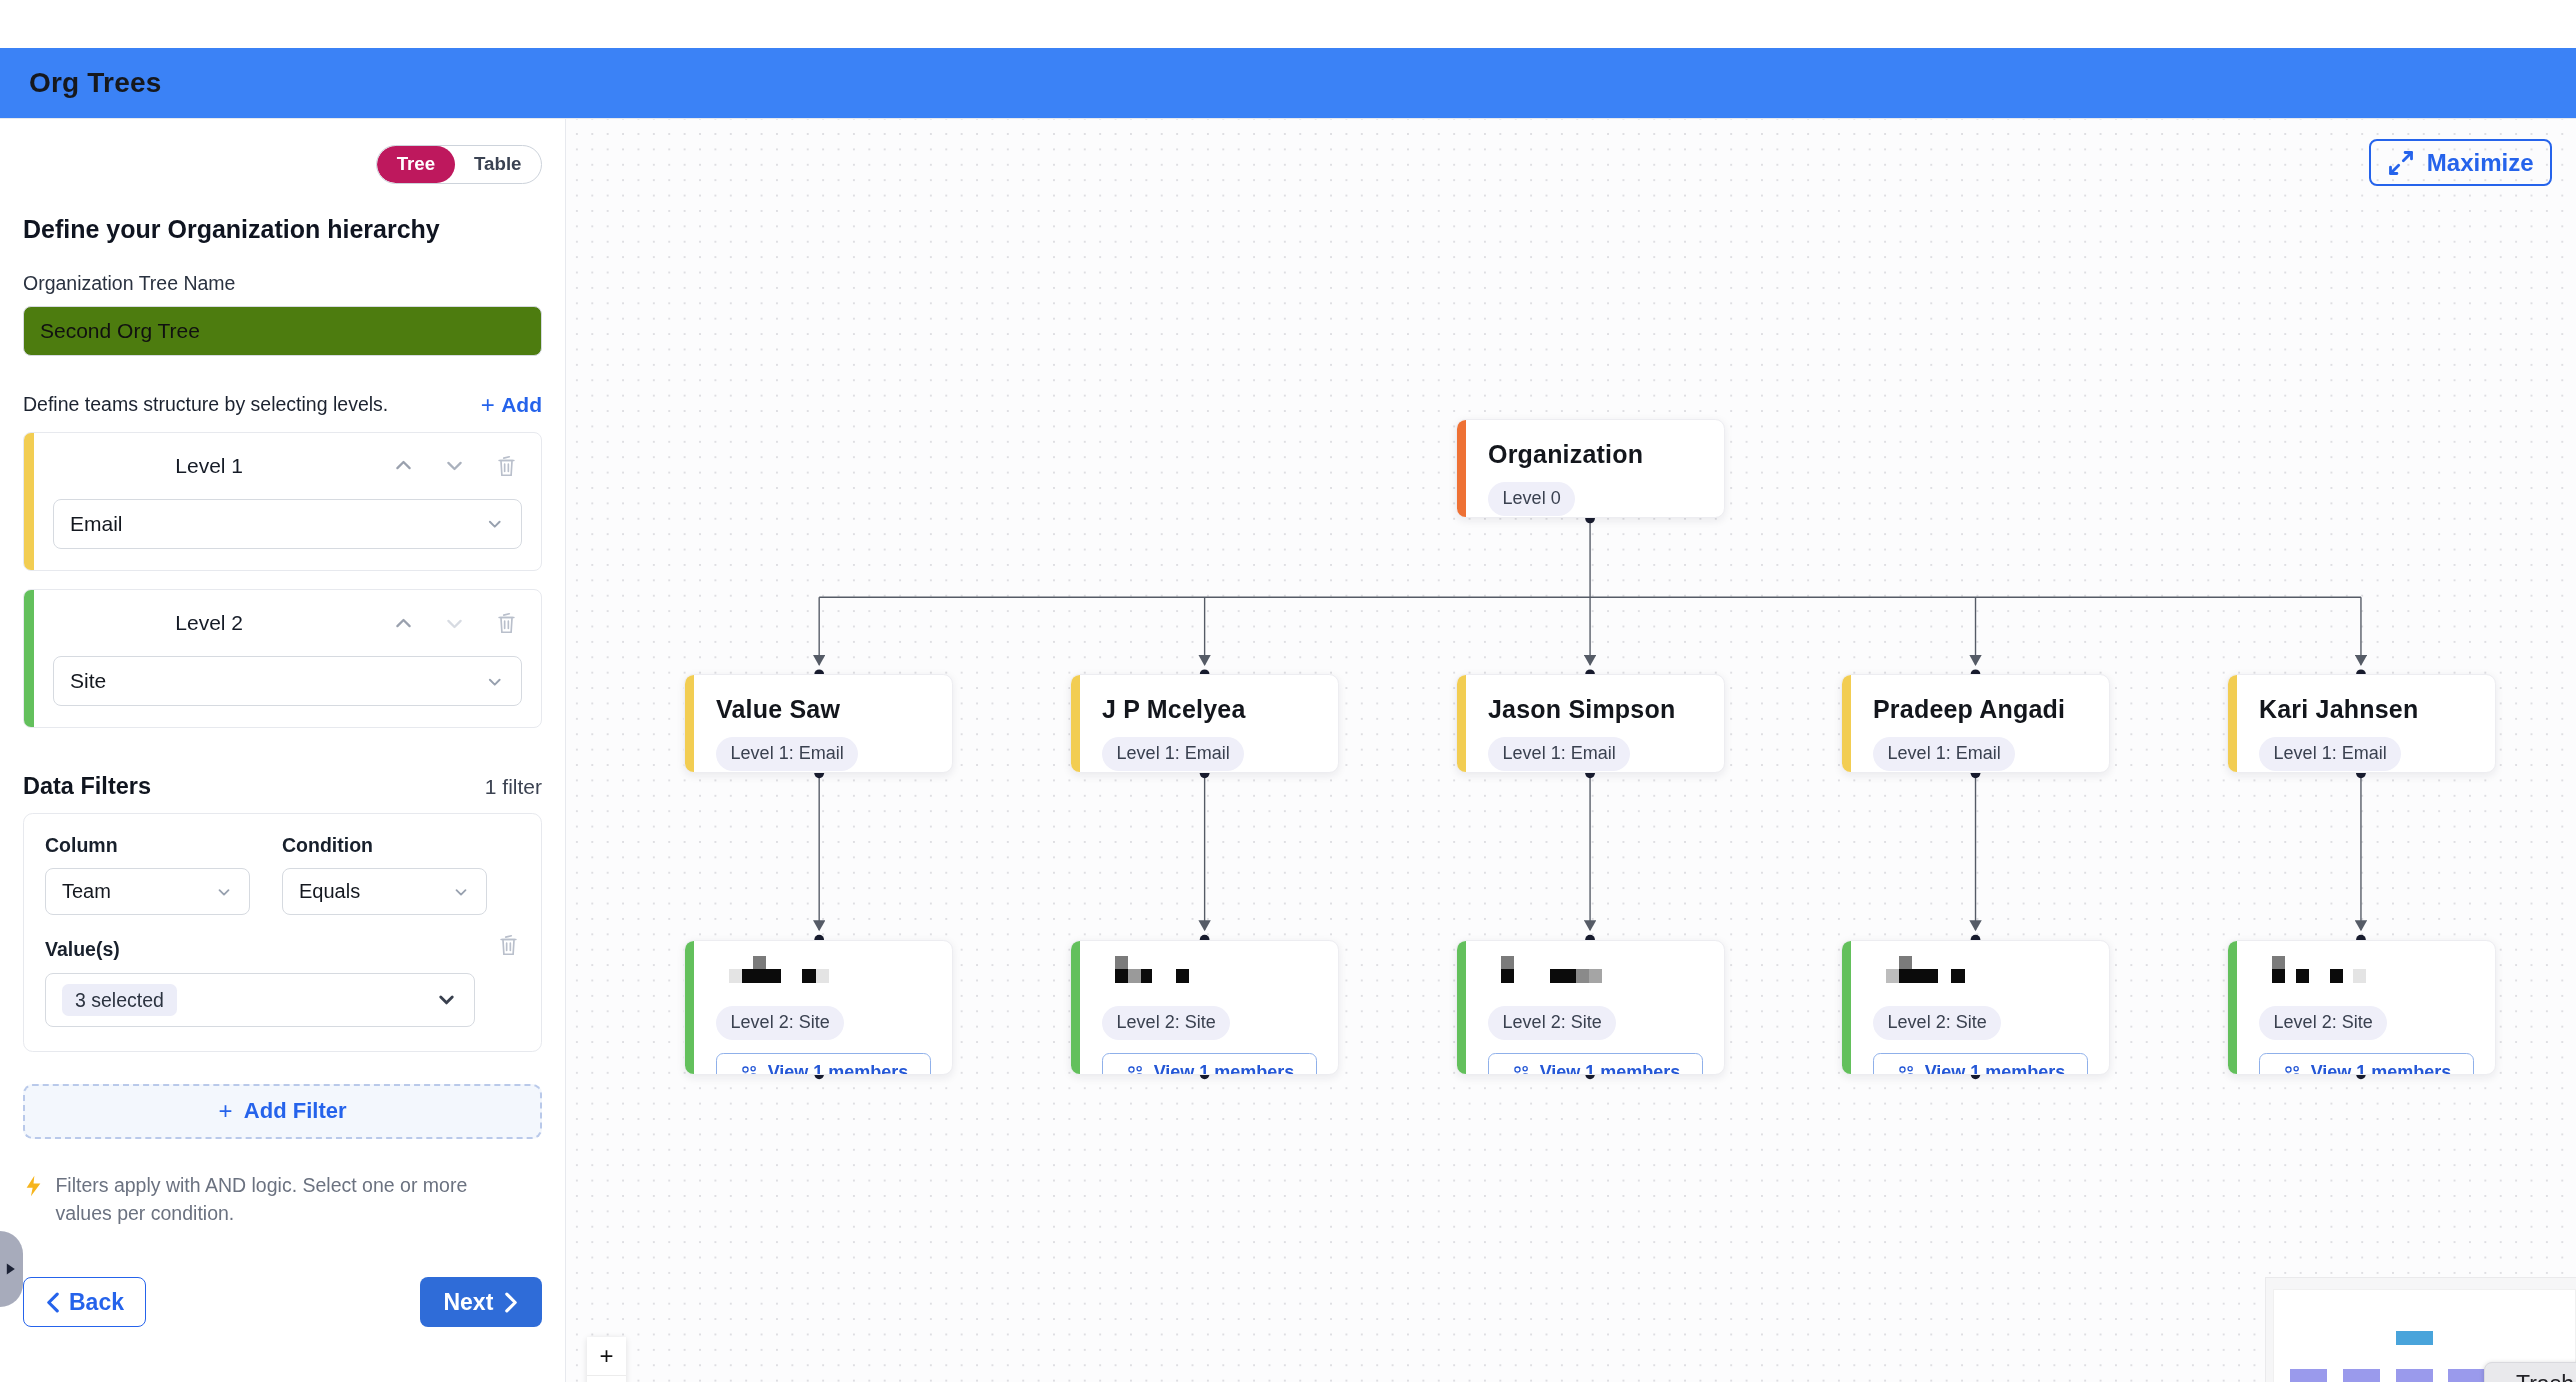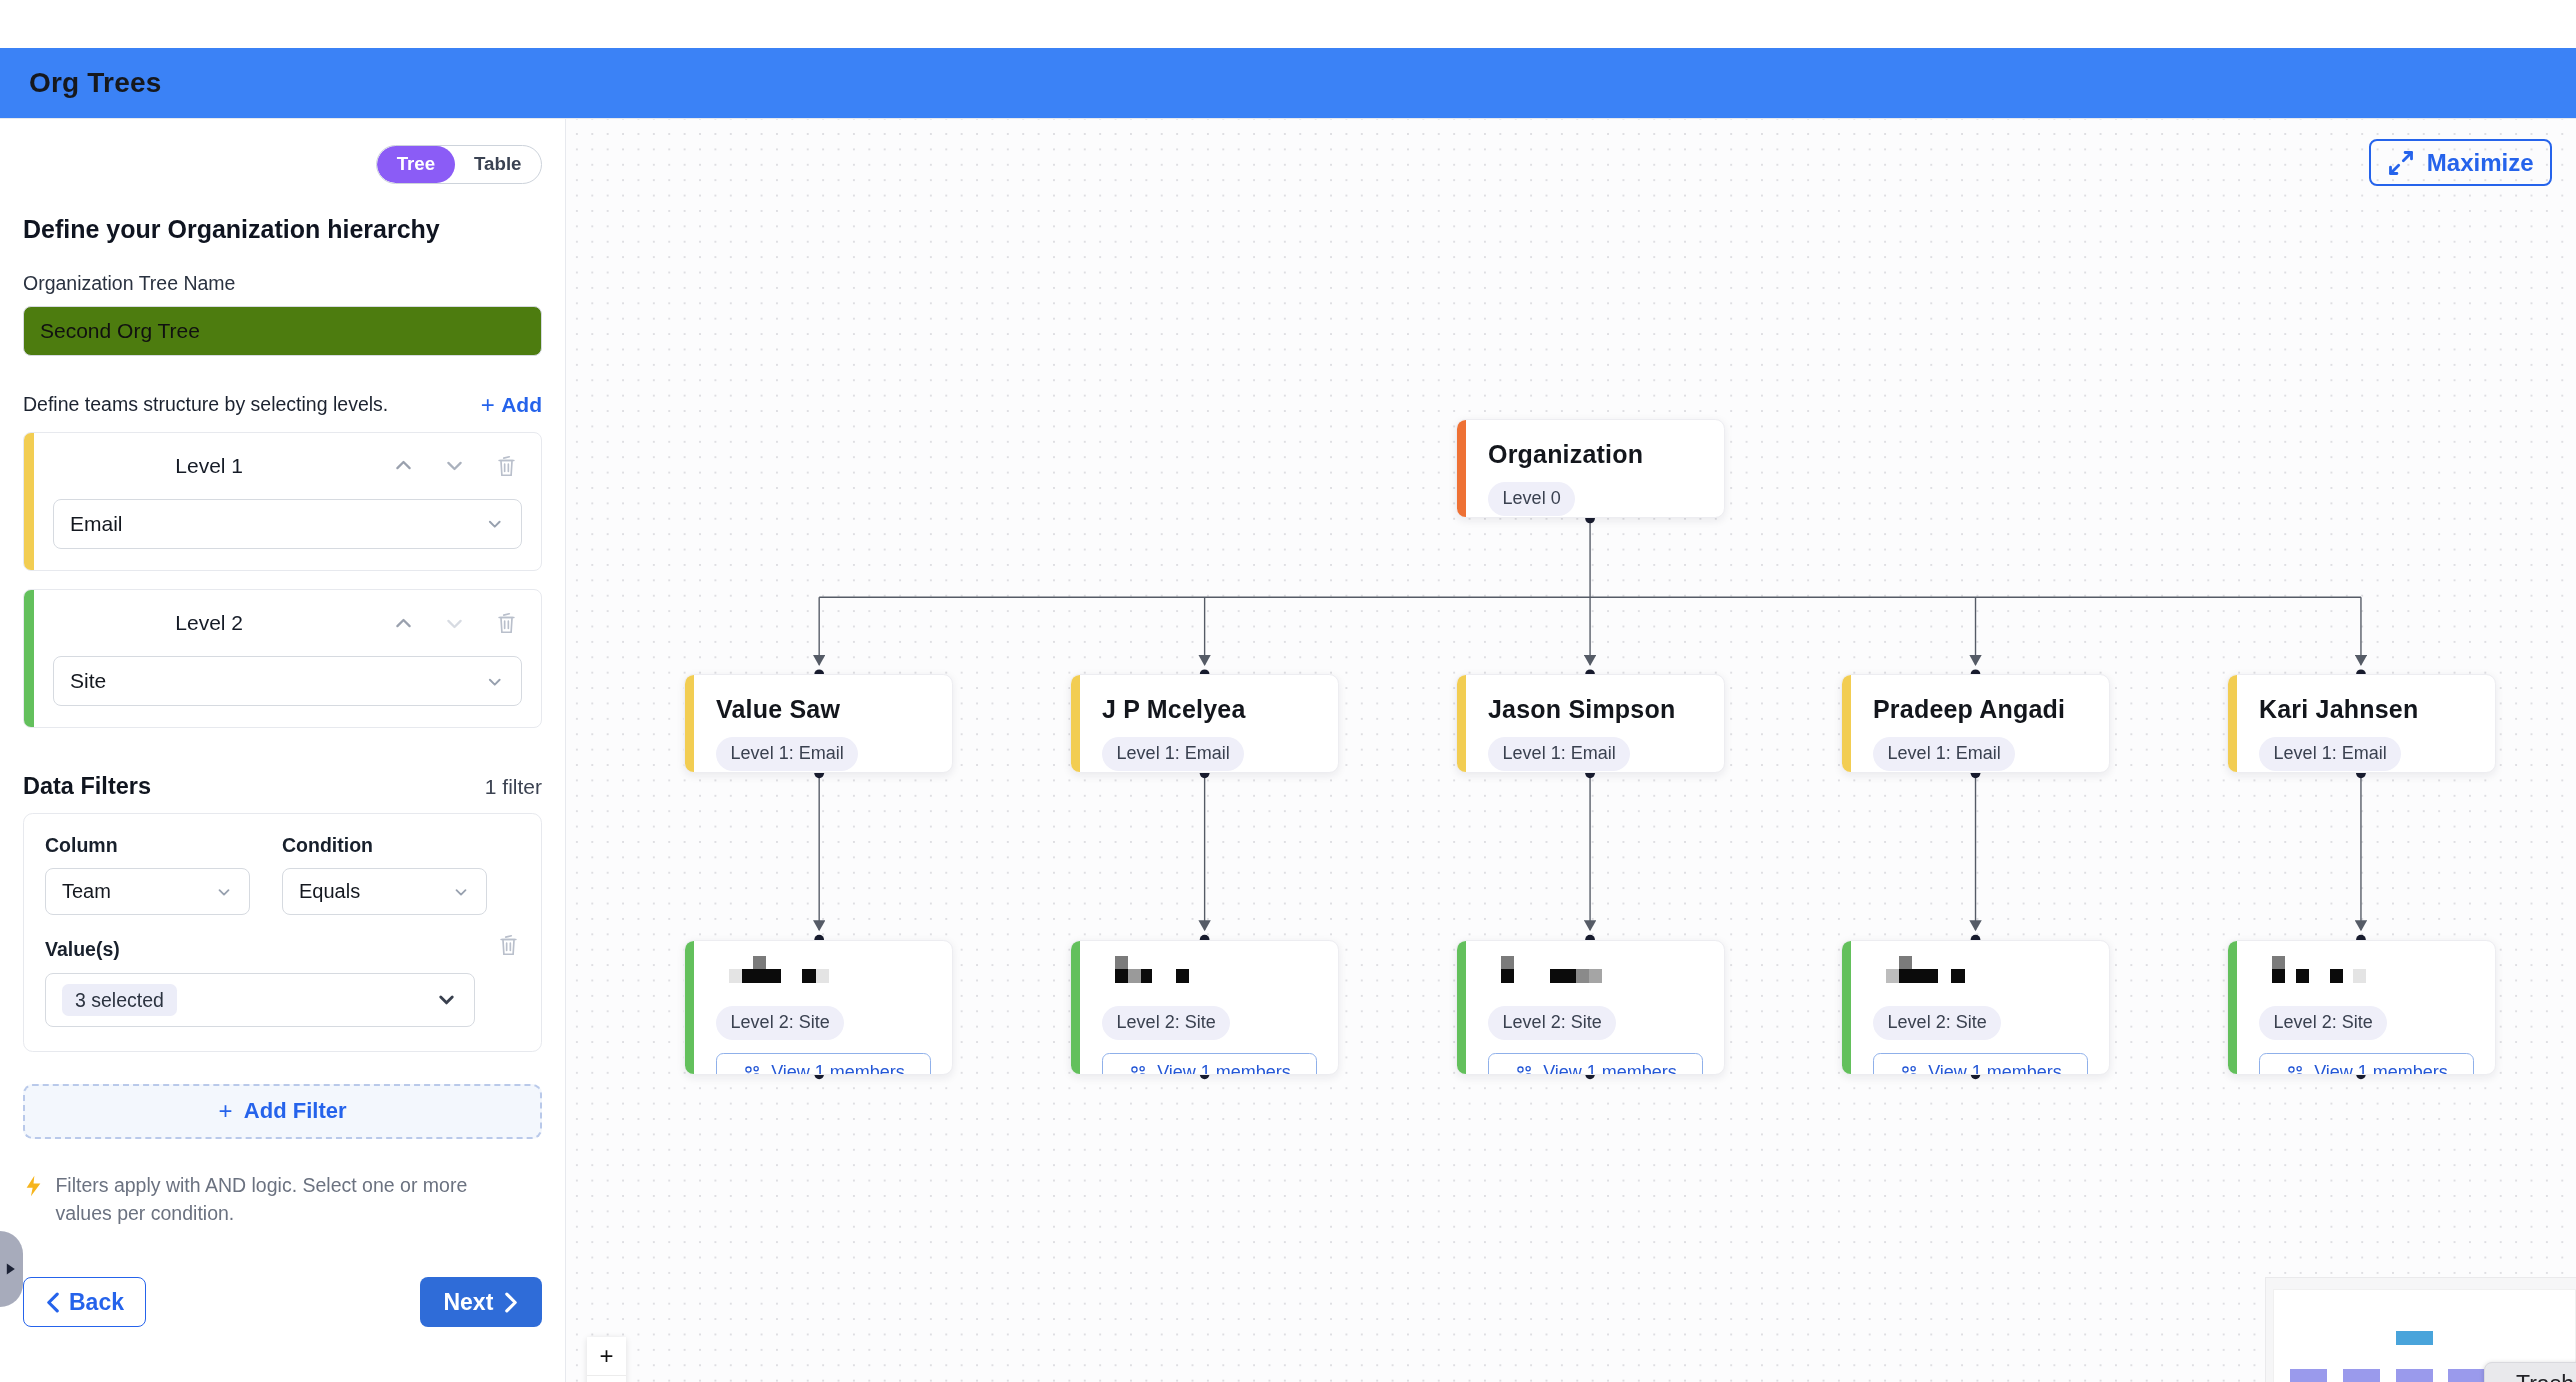--- a/index.html
+++ b/index.html
@@ -11,21 +11,21 @@
   .app-header { height: 71px; flex: 0 0 71px; border-bottom: 1.6px solid #e7e9ee; display: flex; align-items: center; padding-left: 29px; background: #3b82f6; margin-top: 48px; }
   .app-header h1 { font-size: 28px; font-weight: 700; letter-spacing: 0.2px; }
 
   .main { flex: 1; display: flex; min-height: 0; }
 
   
   .sidebar { width: 566px; flex: 0 0 566px; background: #fff; border-right: 1.6px solid #e7e9ee; padding: 0 23px; position: relative; }
   .toggle-row { display: flex; justify-content: flex-end; margin-top: 26px; }
   .seg { display: inline-flex; border: 1.6px solid #cdd3db; border-radius: 811px; overflow: hidden; background: #fff; }
   .seg-btn { border: none; background: transparent; font-family: inherit; font-size: 18.7px; font-weight: 700; color: #3a4252; padding: 7.3px 19.5px; cursor: pointer; }
-  .seg-btn.active { background: #8b5cf6; color: #fff; border-radius: 811px; }
+  .seg-btn.active { background: #be185d; color: #fff; border-radius: 811px; }
   .sb-heading { font-size: 25px; font-weight: 700; margin-top: 31px; color: #0f1420; }
   .field-label { display: block; font-size: 19.5px; color: #2a3240; margin-top: 28px; }
   .text-input { width: 100%; margin-top: 11.4px; height: 50px; border: 1.6px solid #d6dae0; border-radius: 8px; font-family: inherit; font-size: 21px; color: #111; padding: 0 16px; background: #4d7c0f; }
   .levels-head { display: flex; align-items: center; justify-content: space-between; margin-top: 37px; }
   .levels-hint { font-size: 19.5px; color: #1c2330; }
   .add-link { display: inline-flex; align-items: center; gap: 6.5px; border: none; background: none; color: #2563eb; font-family: inherit; font-size: 21px; font-weight: 700; cursor: pointer; }
   .add-link .plus { font-size: 24px; font-weight: 400; line-height: 1; }
 
   .level-card { position: relative; border: 1.6px solid #e7e9ee; border-radius: 8px; margin-top: 14.6px; padding: 18px 19.5px 21px 29px; overflow: hidden; background: #fff; }
   .level-card + .level-card { margin-top: 18px; }
@@ -78,21 +78,21 @@
   .node.lvl2 { height: 135px; }
   .node.lvl2 .node-body { padding-top: 14.6px; }
   .node.lvl2 .node-badge { margin-top: 11.4px; }
 
   .redact { position: relative; height: 39px; margin-left: 13px; }
   .redact .r-top { position: absolute; top: 0; width: 13px; height: 13px; }
   .redact .r-row { position: absolute; top: 13px; left: 0; display: flex; height: 14px; }
   .redact .r-row span { display: block; height: 14px; }
 
   .members-btn { margin-top: 13px; width: 100%; height: 39px; border: 1.6px solid #8fb0ea; border-radius: 7.3px; background: #fff; display: flex; align-items: center; justify-content: center; gap: 8px; cursor: pointer; font-family: inherit; }
-  .members-btn .mb-label { font-size: 18px; font-weight: 400; color: #2457d6; text-decoration: underline; }
+  .members-btn .mb-label { font-size: 18px; font-weight: 700; color: #2457d6; text-decoration: underline; }
 
   .maximize-btn { position: absolute; right: 24px; top: 20px; width: 183px; height: 47px; border: 2px solid #2563eb; border-radius: 8px; background: transparent; display: flex; align-items: center; justify-content: center; gap: 11.4px; color: #2563eb; font-family: inherit; font-size: 24px; font-weight: 700; cursor: pointer; }
 
   .zoom-panel { position: absolute; left: 21px; top: 1218px; width: 39px; background: #fff; box-shadow: 0 1.6px 6.5px rgba(0,0,0,.12); border-radius: 3.2px; }
   .zoom-btn { width: 39px; height: 39px; background: #fff; border: none; border-bottom: 0.8px solid #ececec; font-size: 24px; color: #111; cursor: pointer; display: flex; align-items: center; justify-content: center; font-family: inherit; }
   .zoom-btn:last-child { border-bottom: none; }
 
   .minimap { position: absolute; left: 1699px; top: 1158px; width: 312px; height: 153px; background: #f6f6f7; border: 0.8px solid #eaeaec; }
   .minimap-inner { position: absolute; left: 6.5px; top: 10.6px; right: 0; bottom: 0; background: #fff; border: 0.8px solid #f0f0f0; }
   .mm-rect { position: absolute; }

